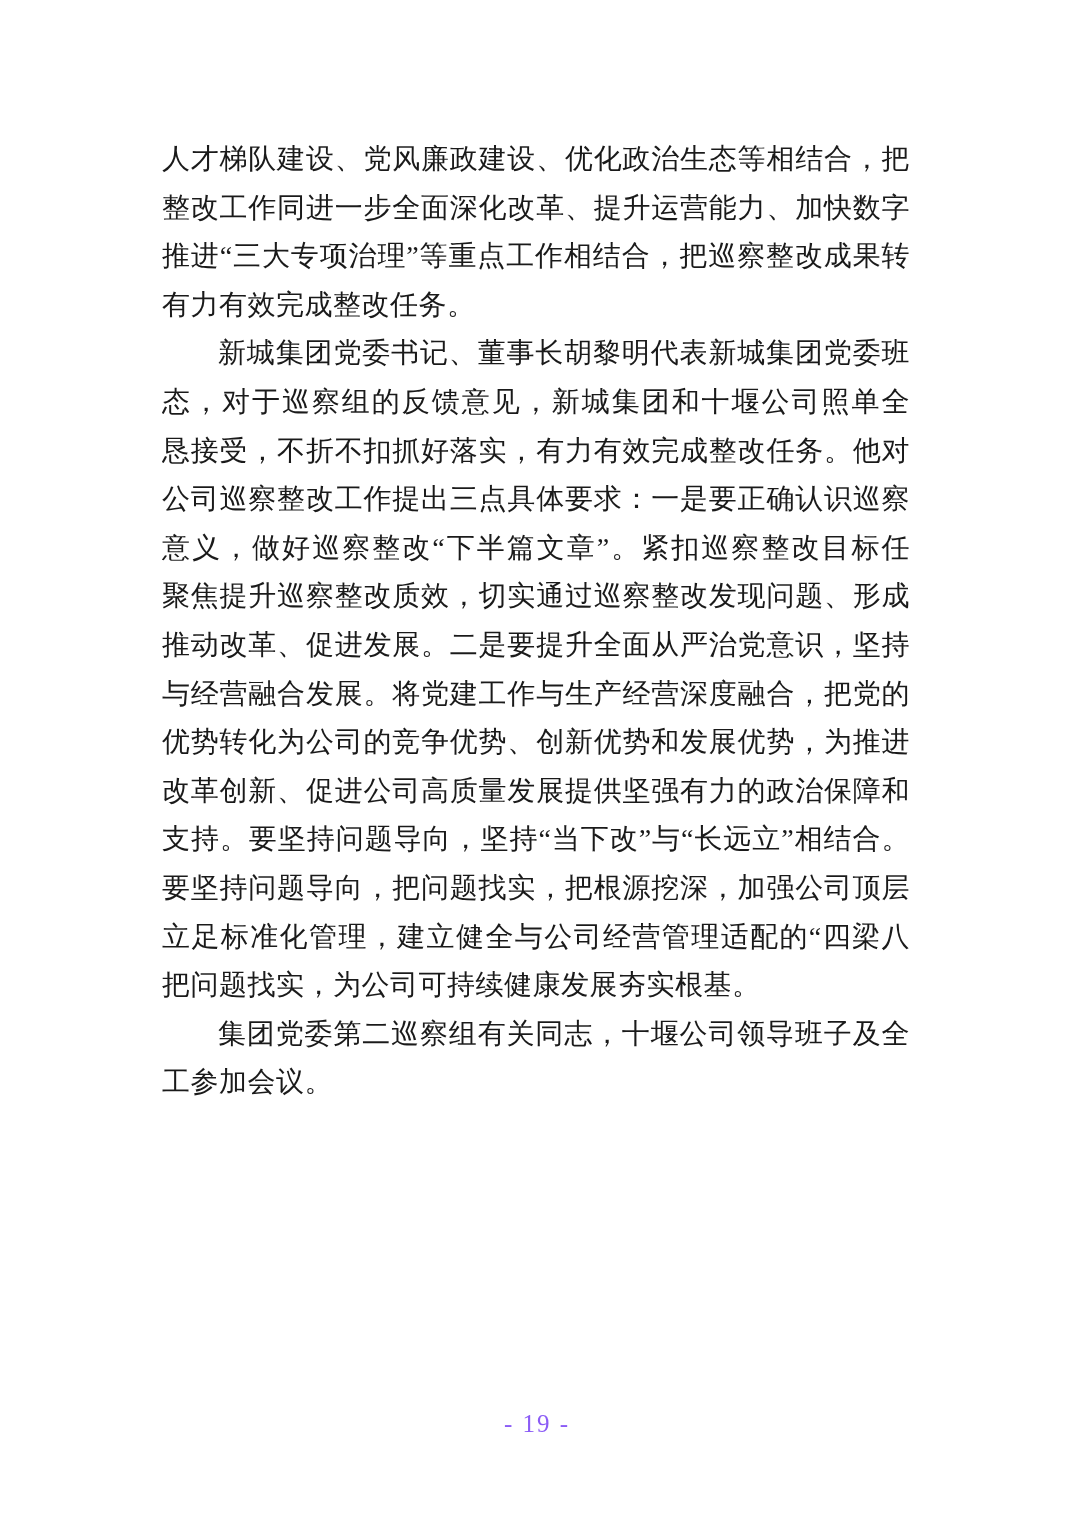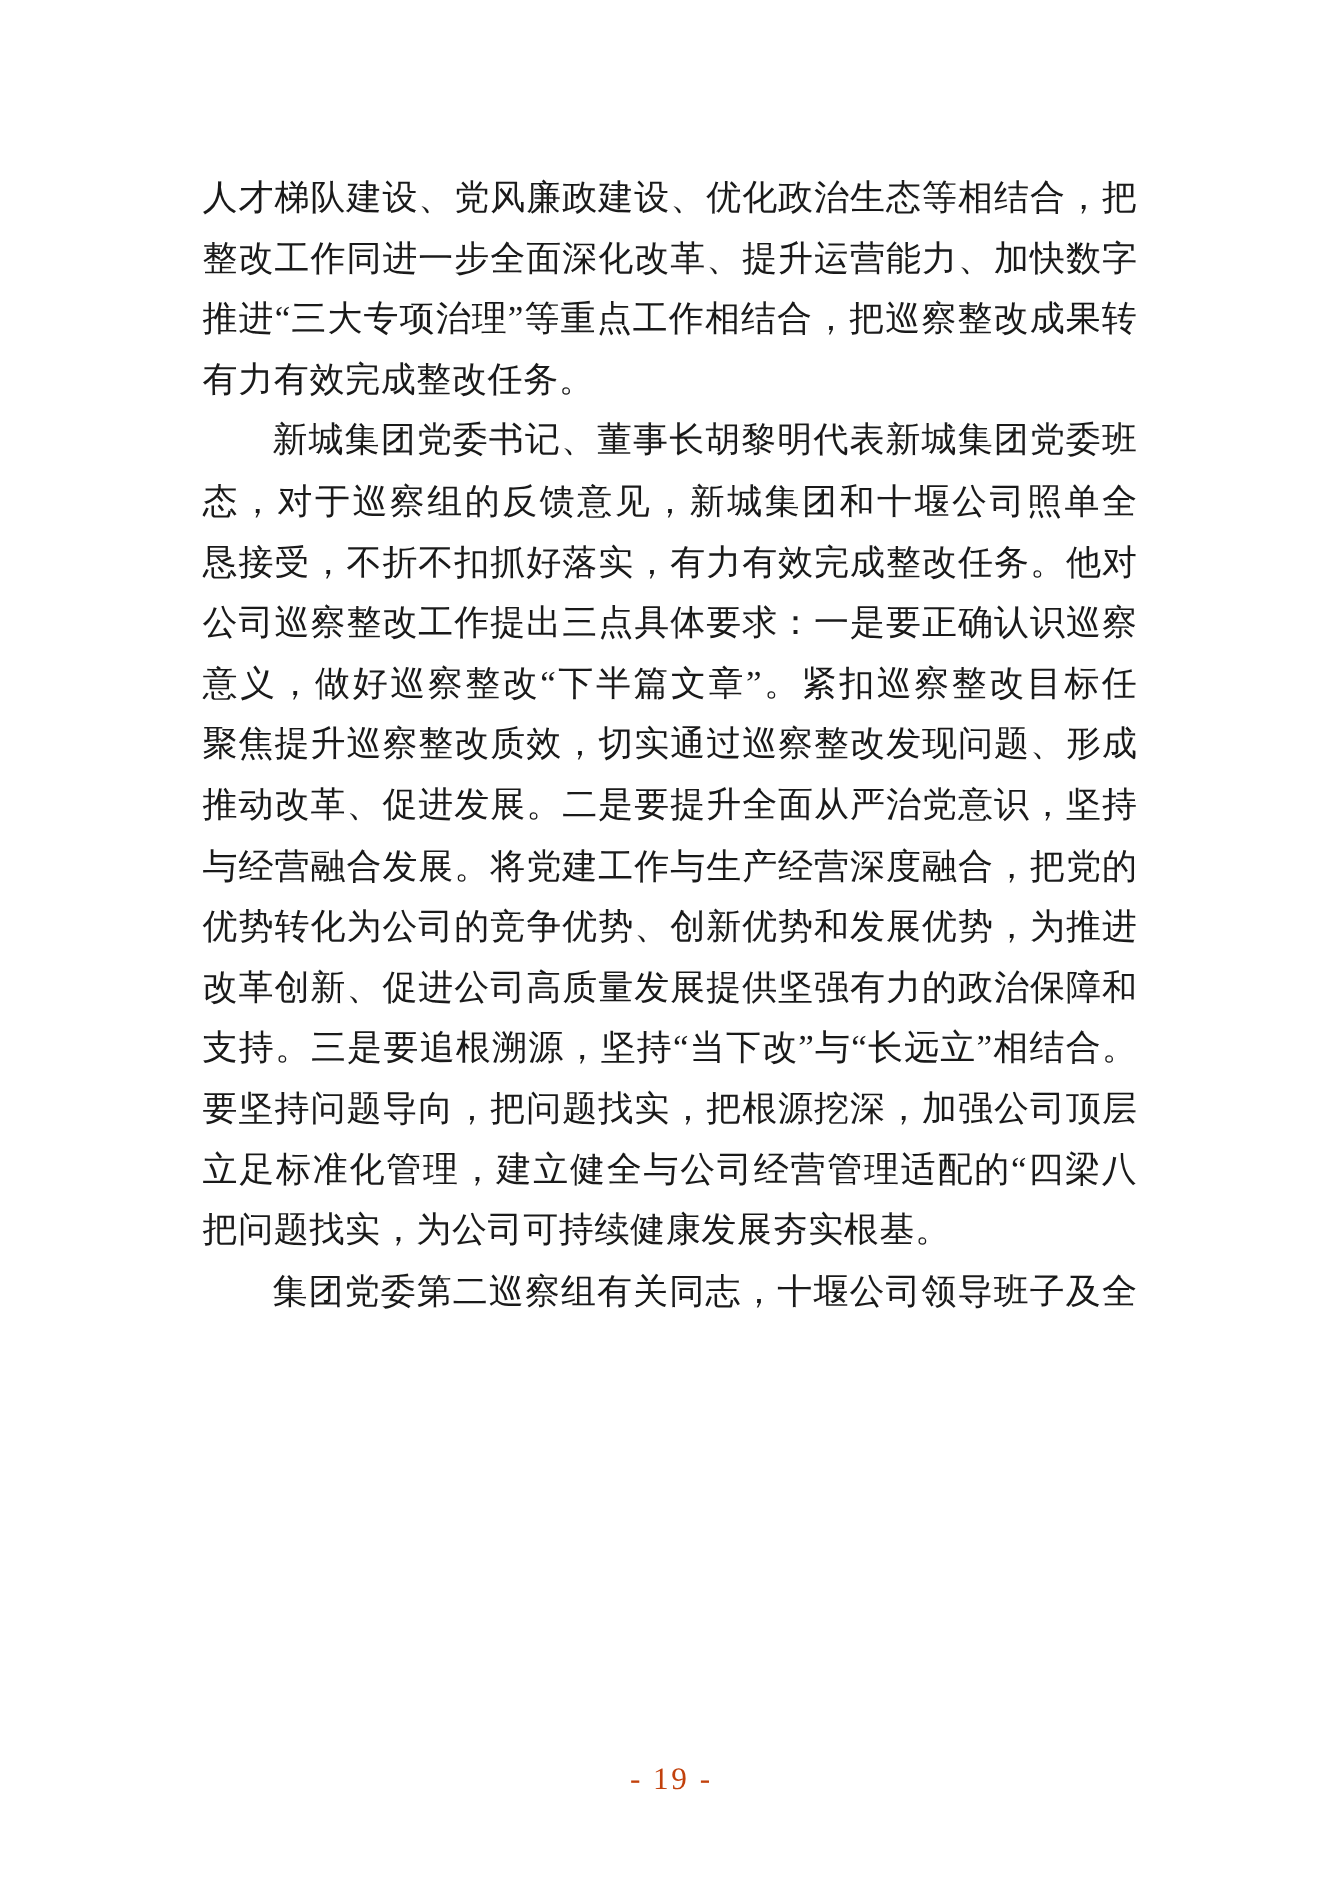--- a/index.html
+++ b/index.html
@@ -41,21 +41,21 @@
     -moz-text-align-last: left;
   }
   .page-number {
     position: absolute;
     left: 0;
     top: 1410px;
     width: 100%;
     text-align: center;
     font-size: 25px;
     letter-spacing: 2px;
-    color: #c2410c;
+    color: #8b5cf6;
   }
 </style>
 </head>
 <body>
 
 <div class="page" style="background: rgb(255, 255, 255); color: rgb(26, 26, 26);">
   <div class="doc-body">
       <div class="line">人才梯队建设、党风廉政建设、优化政治生态等相结合，把巡察</div>
       <div class="line">整改工作同进一步全面深化改革、提升运营能力、加快数字转型、</div>
       <div class="line">推进“三大专项治理”等重点工作相结合，把巡察整改成果转化</div>
@@ -63,20 +63,21 @@
       <div class="line indent">新城集团党委书记、董事长胡黎明代表新城集团党委班子表</div>
       <div class="line">态，对于巡察组的反馈意见，新城集团和十堰公司照单全收、诚</div>
       <div class="line">恳接受，不折不扣抓好落实，有力有效完成整改任务。他对十堰</div>
       <div class="line">公司巡察整改工作提出三点具体要求：一是要正确认识巡察工作</div>
       <div class="line">意义，做好巡察整改“下半篇文章”。紧扣巡察整改目标任务，</div>
       <div class="line">聚焦提升巡察整改质效，切实通过巡察整改发现问题、形成震慑、</div>
       <div class="line">推动改革、促进发展。二是要提升全面从严治党意识，坚持党建</div>
       <div class="line">与经营融合发展。将党建工作与生产经营深度融合，把党的政治</div>
       <div class="line">优势转化为公司的竞争优势、创新优势和发展优势，为推进公司</div>
       <div class="line">改革创新、促进公司高质量发展提供坚强有力的政治保障和动力</div>
-      <div class="line">支持。三是要追根溯源，坚持“当下改”与“长远立”相结合。</div>
+      <div class="line">支持。要坚持问题导向，坚持“当下改”与“长远立”相结合。</div>
       <div class="line">要坚持问题导向，把问题找实，把根源挖深，加强公司顶层设计，</div>
       <div class="line">立足标准化管理，建立健全与公司经营管理适配的“四梁八柱”</div>
       <div class="line para-end">把问题找实，为公司可持续健康发展夯实根基。</div>
       <div class="line indent">集团党委第二巡察组有关同志，十堰公司领导班子及全体员</div>
+      <div class="line para-end">工参加会议。</div>
     </div>
   <div class="page-number">- 19 -</div>
 </div>
 
 </body></html>

